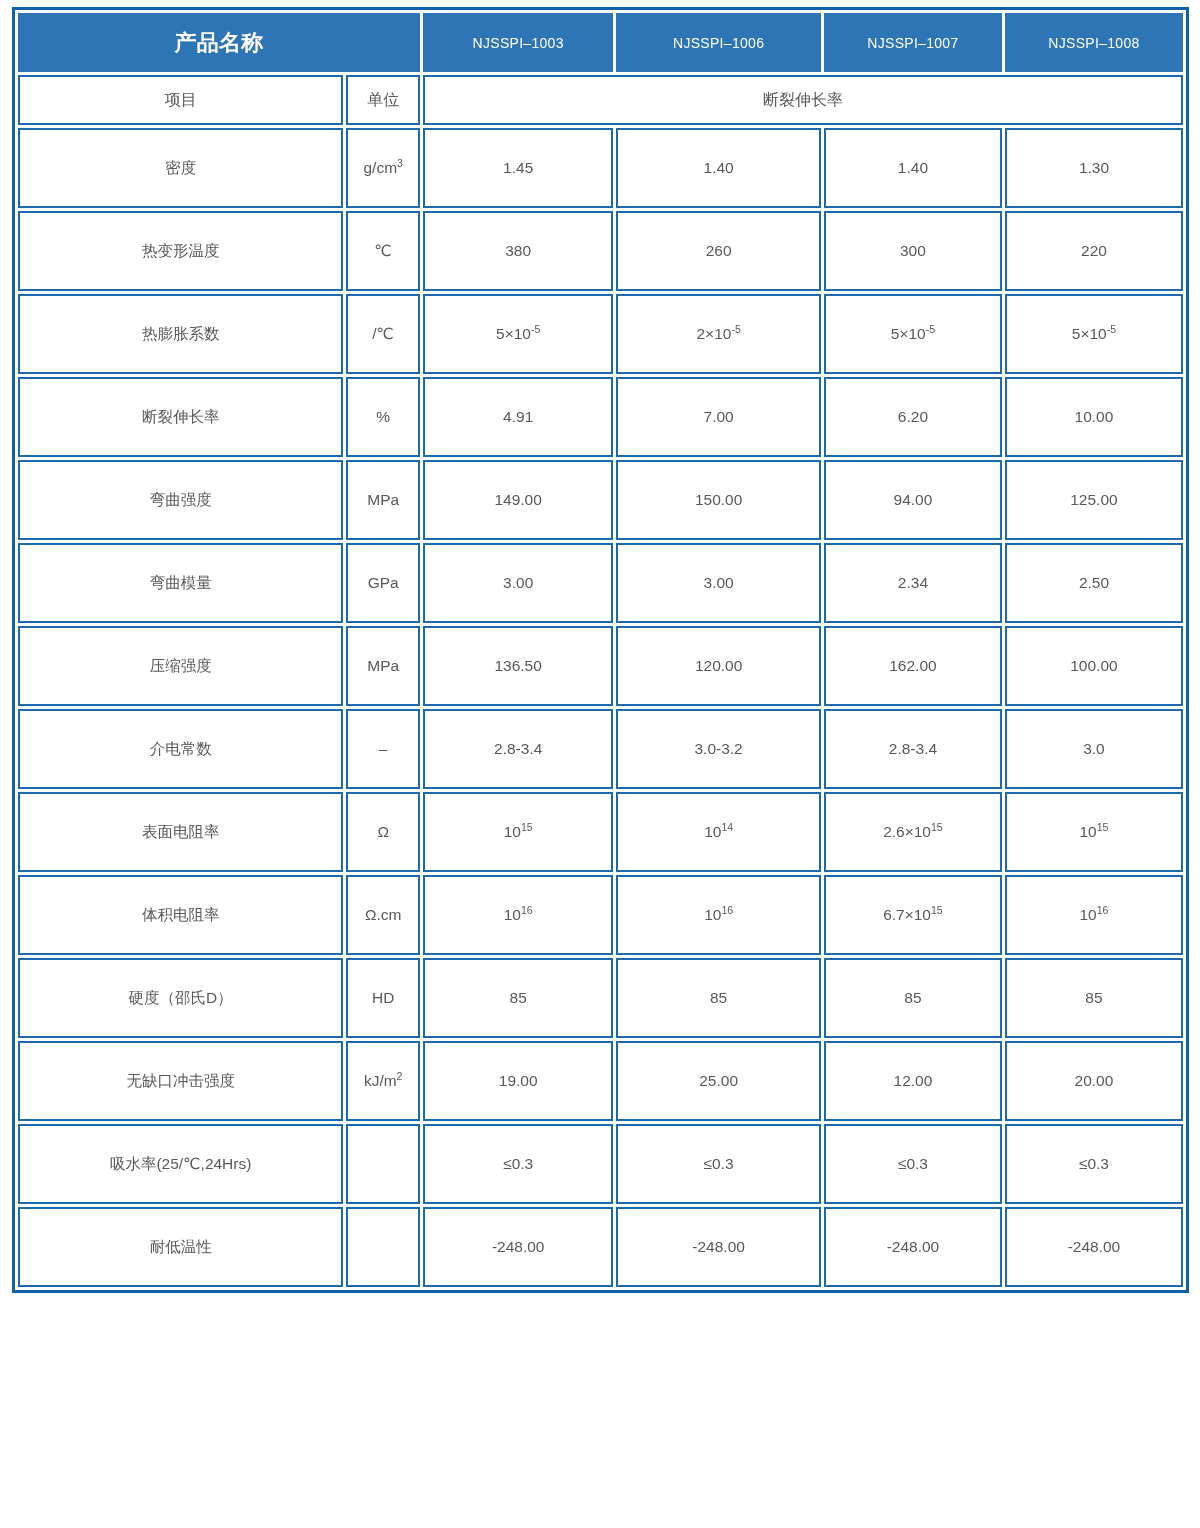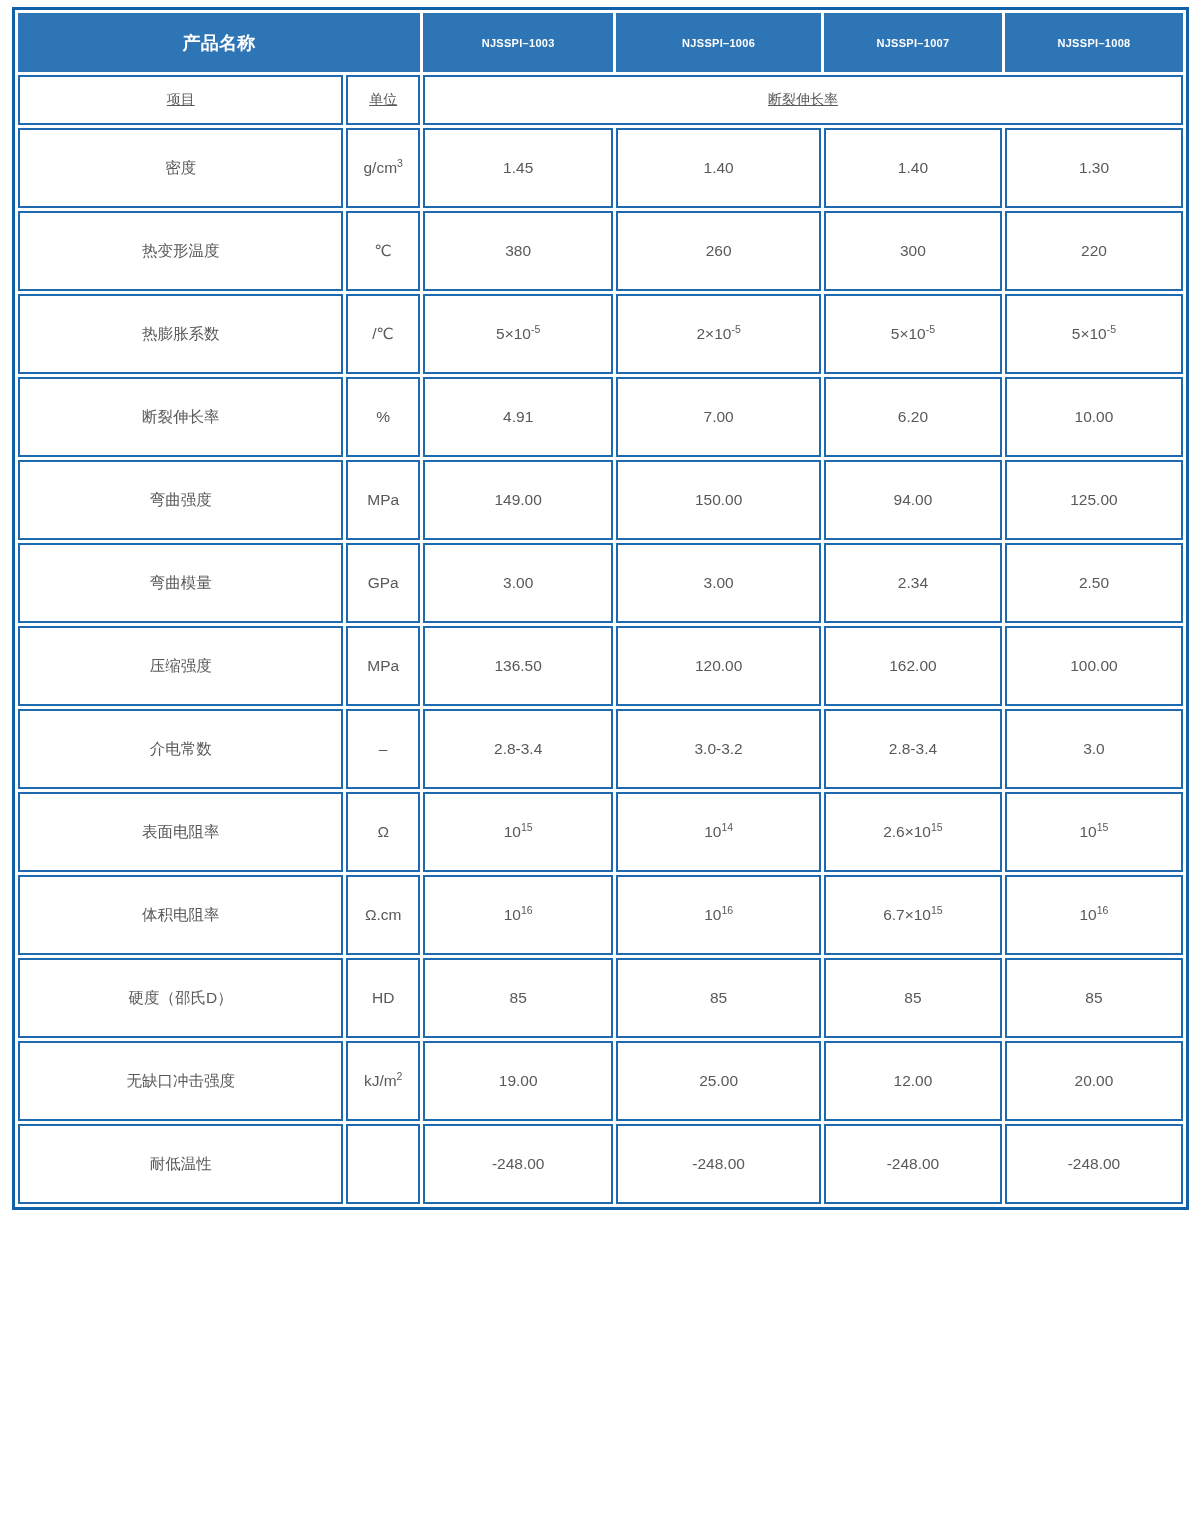--- a/index.html
+++ b/index.html
@@ -23,41 +23,40 @@
     border-spacing:3px;
     border:3px solid var(--outer-border);
     background:#ffffff;
   }
   
   thead tr.products th{
     background:var(--header-bg);
     color:var(--header-text);
     border:1px solid var(--header-bg);
     height:55px;
-    font-size:11px;
-    font-weight:bold;
+    font-size:14px;
+    font-weight:normal;
     letter-spacing:.3px;
     text-align:center;
     vertical-align:middle;
   }
   thead tr.products th.product-name{
     font-weight:bold;
-    font-size:18px;
+    font-size:22px;
   }
   
   thead tr.sub th{
     background:#ffffff;
     color:var(--text);
     border:2px solid var(--border);
     height:44px;
-    font-size:14px;
+    font-size:16px;
     font-weight:normal;
     text-align:center;
     vertical-align:middle;
-    text-decoration:underline;
   }
   
   tbody td{
     background:#ffffff;
     border:2px solid var(--border);
     height:74px;
     color:var(--text);
     font-size:15.5px;
     text-align:center;
     vertical-align:middle;
@@ -202,20 +201,28 @@
 
   <tr>
     <td class="c-label">无缺口冲击强度</td>
     <td class="c-unit">kJ/m<sup>2</sup></td>
     <td class="c-val">19.00</td>
     <td class="c-val">25.00</td>
     <td class="c-val">12.00</td>
     <td class="c-val">20.00</td>
   </tr>
 
+  <tr>
+    <td class="c-label">吸水率(25/℃,24Hrs)</td>
+    <td class="c-unit"></td>
+    <td class="c-val">≤0.3</td>
+    <td class="c-val">≤0.3</td>
+    <td class="c-val">≤0.3</td>
+    <td class="c-val">≤0.3</td>
+  </tr>
 
   <tr>
     <td class="c-label">耐低温性</td>
     <td class="c-unit"></td>
     <td class="c-val">-248.00</td>
     <td class="c-val">-248.00</td>
     <td class="c-val">-248.00</td>
     <td class="c-val">-248.00</td>
   </tr>
 </tbody>

